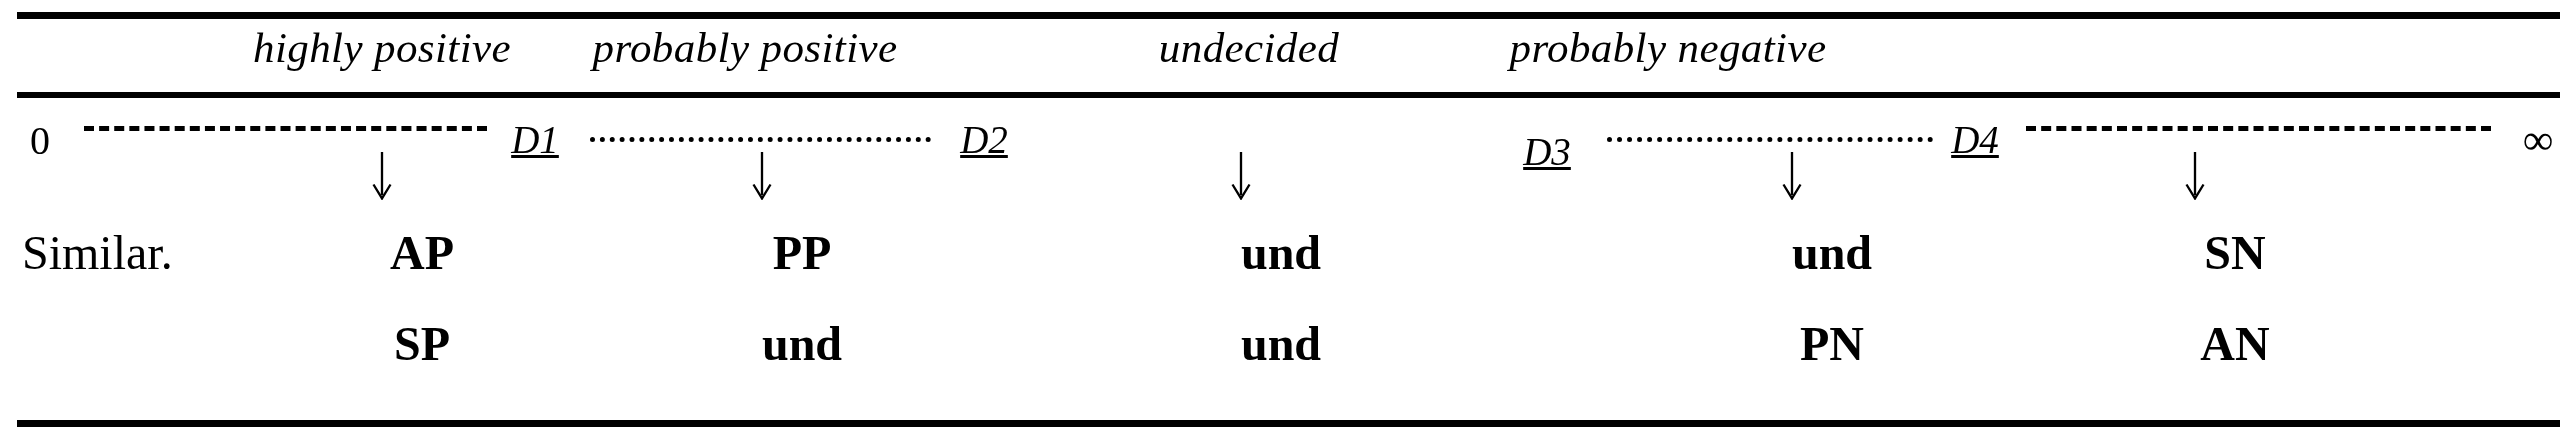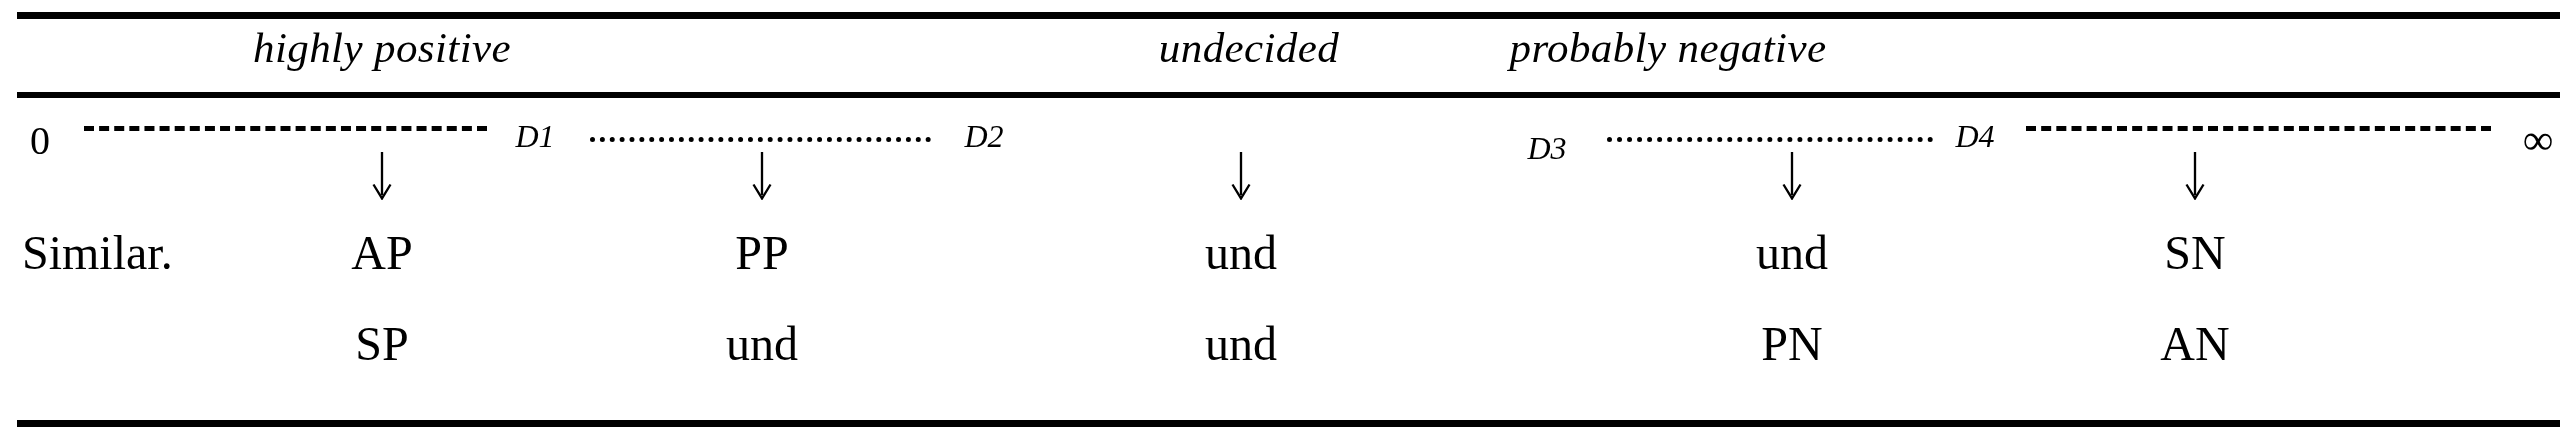--- a/index.html
+++ b/index.html
@@ -54,23 +54,24 @@
     position: absolute;
     top: 101px;
     left: 0;
     width: 2576px;
     height: 48px;
   }
   .axis-label {
     position: absolute;
     transform: translateX(-50%);
     font-style: italic;
-    font-size: 32px;
-    line-height: 1;
-    white-space: nowrap;
+    font-size: 39px;
+    line-height: 1;
+    white-space: nowrap;
+    text-decoration: underline;
   }
   .axis-endpoint {
     position: absolute;
     transform: translateX(-50%);
     font-style: normal;
     font-size: 40px;
     line-height: 1;
     white-space: nowrap;
   }
   .axis-inf {
@@ -110,37 +111,39 @@
     position: absolute;
     font-size: 48px;
     font-weight: normal;
     white-space: nowrap;
     line-height: 1;
   }
   .datacell {
     position: absolute;
     transform: translateX(-50%);
     font-size: 48px;
-    font-weight: normal;
-    white-space: nowrap;
-    line-height: 1;
+    font-weight: bold;
+    white-space: nowrap;
+    line-height: 1;
+    margin-left: 40px;
   }
   .row-similar  { top: 229px; }
   .row-dissimi  { top: 320px; }
 </style>
 </head>
 <body>
 
 <div id="sheet">
 
   <div class="rule rule-top"></div>
   <div class="rule rule-mid"></div>
   <div class="rule rule-bottom"></div>
 
   <div class="cell hdr" style="left:382px">highly positive</div>
+  <div class="cell hdr" style="left:745px">probably positive</div>
   <div class="cell hdr" style="left:1249px">undecided</div>
   <div class="cell hdr" style="left:1668px">probably negative</div>
 
   <div class="axis-row">
 
     <div class="axis-endpoint" style="left:40px;top:20px">0</div>
 
     <div class="connector-dash" style="left:84px;width:403px"></div>
 
     <div class="axis-label" style="left:535px;top:18.6px">D1</div>

